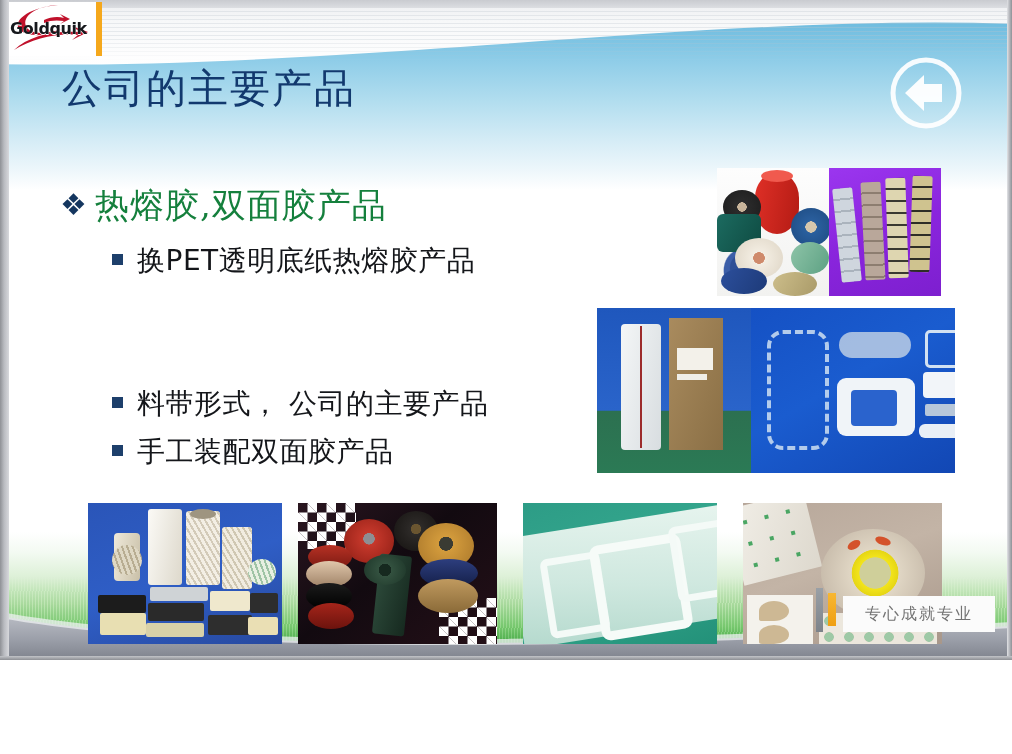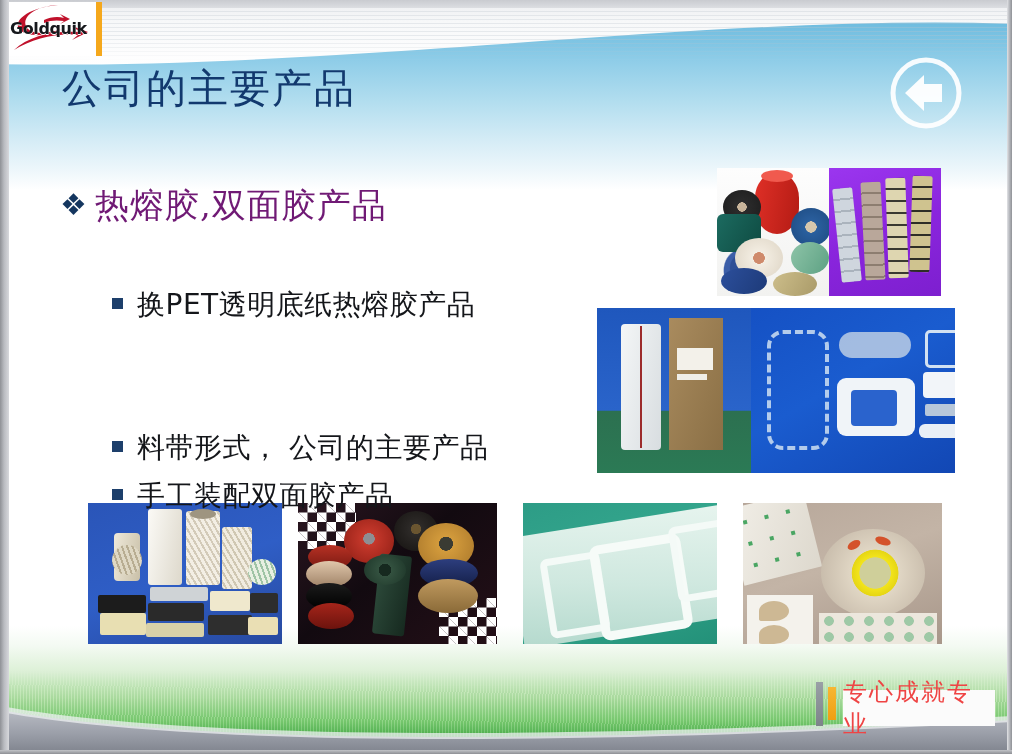--- a/index.html
+++ b/index.html
@@ -8,21 +8,21 @@
   }
   body {
     width: 1012px; height: 754px;
     font-family: "DejaVu Sans", "Liberation Sans", sans-serif;
     overflow: hidden;
   }
 
   
   .slide {
     position: relative;
-    width: 1012px; height: 754px;
+    width: 1012px; height: 660px;
     background: #ffffff;
     overflow: hidden;
     box-sizing: border-box;
   }
   
   .edge-left {
     position:absolute; left:0; top:0; width:9px; height:754px;
     background: linear-gradient(90deg,#8f9196 0%, #b9bbc0 45%, #d7d8dc 100%);
     z-index: 60;
   }
@@ -112,35 +112,35 @@
     position:absolute; left:60px; top:183px;
     display:flex; align-items:flex-start; gap:8px;
     white-space:nowrap;
   }
   .lvl1 .mark {
     font-size:30px; line-height:44px; color:#14365f;
     font-family:"DejaVu Sans","Liberation Sans",sans-serif;
   }
   .lvl1 .txt {
     font-family:"DejaVu Serif","Liberation Serif",serif;
-    font-size:34px; line-height:44px; color:#701a75; letter-spacing:1px;
+    font-size:34px; line-height:44px; color:#15803d; letter-spacing:1px;
   }
 
   .lvl2 {
     position:absolute; left:112px;
     display:flex; align-items:baseline; gap:14px;
     white-space:nowrap;
   }
   .lvl2 .sq {
     width:11px; height:11px; background:#1d3f6b; flex:0 0 auto;
     position:relative; top:-5px;
   }
   .lvl2 .txt {
     font-family:"DejaVu Sans","Liberation Sans",sans-serif;
-    font-size:28px; line-height:38px; color:#14161a; letter-spacing:.5px;margin-top:44px;
+    font-size:28px; line-height:38px; color:#14161a; letter-spacing:.5px;
   }
   .sub-0 { top:242px; }
   .sub-1 { top:290px; }
   .sub-2 { top:385px; }
   .sub-3 { top:433px; }
 
   
   .photo { position:absolute; z-index:18; overflow:hidden; }
 
   
@@ -232,21 +232,21 @@
   }
   .tagline {
     position:absolute; left:843px; bottom:28px;
     width:152px; height:36px;
     background:#fbfbfb;
     display:flex; align-items:center; justify-content:center;
     z-index:41;
   }
   .tagline span {
     font-family:"DejaVu Sans","Liberation Sans",sans-serif;
-    font-size:24px; color:#ef4444; letter-spacing:2px;
+    font-size:16px; color:#737373; letter-spacing:2px;
   }
 </style>
 </head>
 <body>
 
 <div class="slide">
 
   <div class="sky"></div>
 
   <svg class="swoosh" viewBox="0 0 1032 90" preserveAspectRatio="none">

